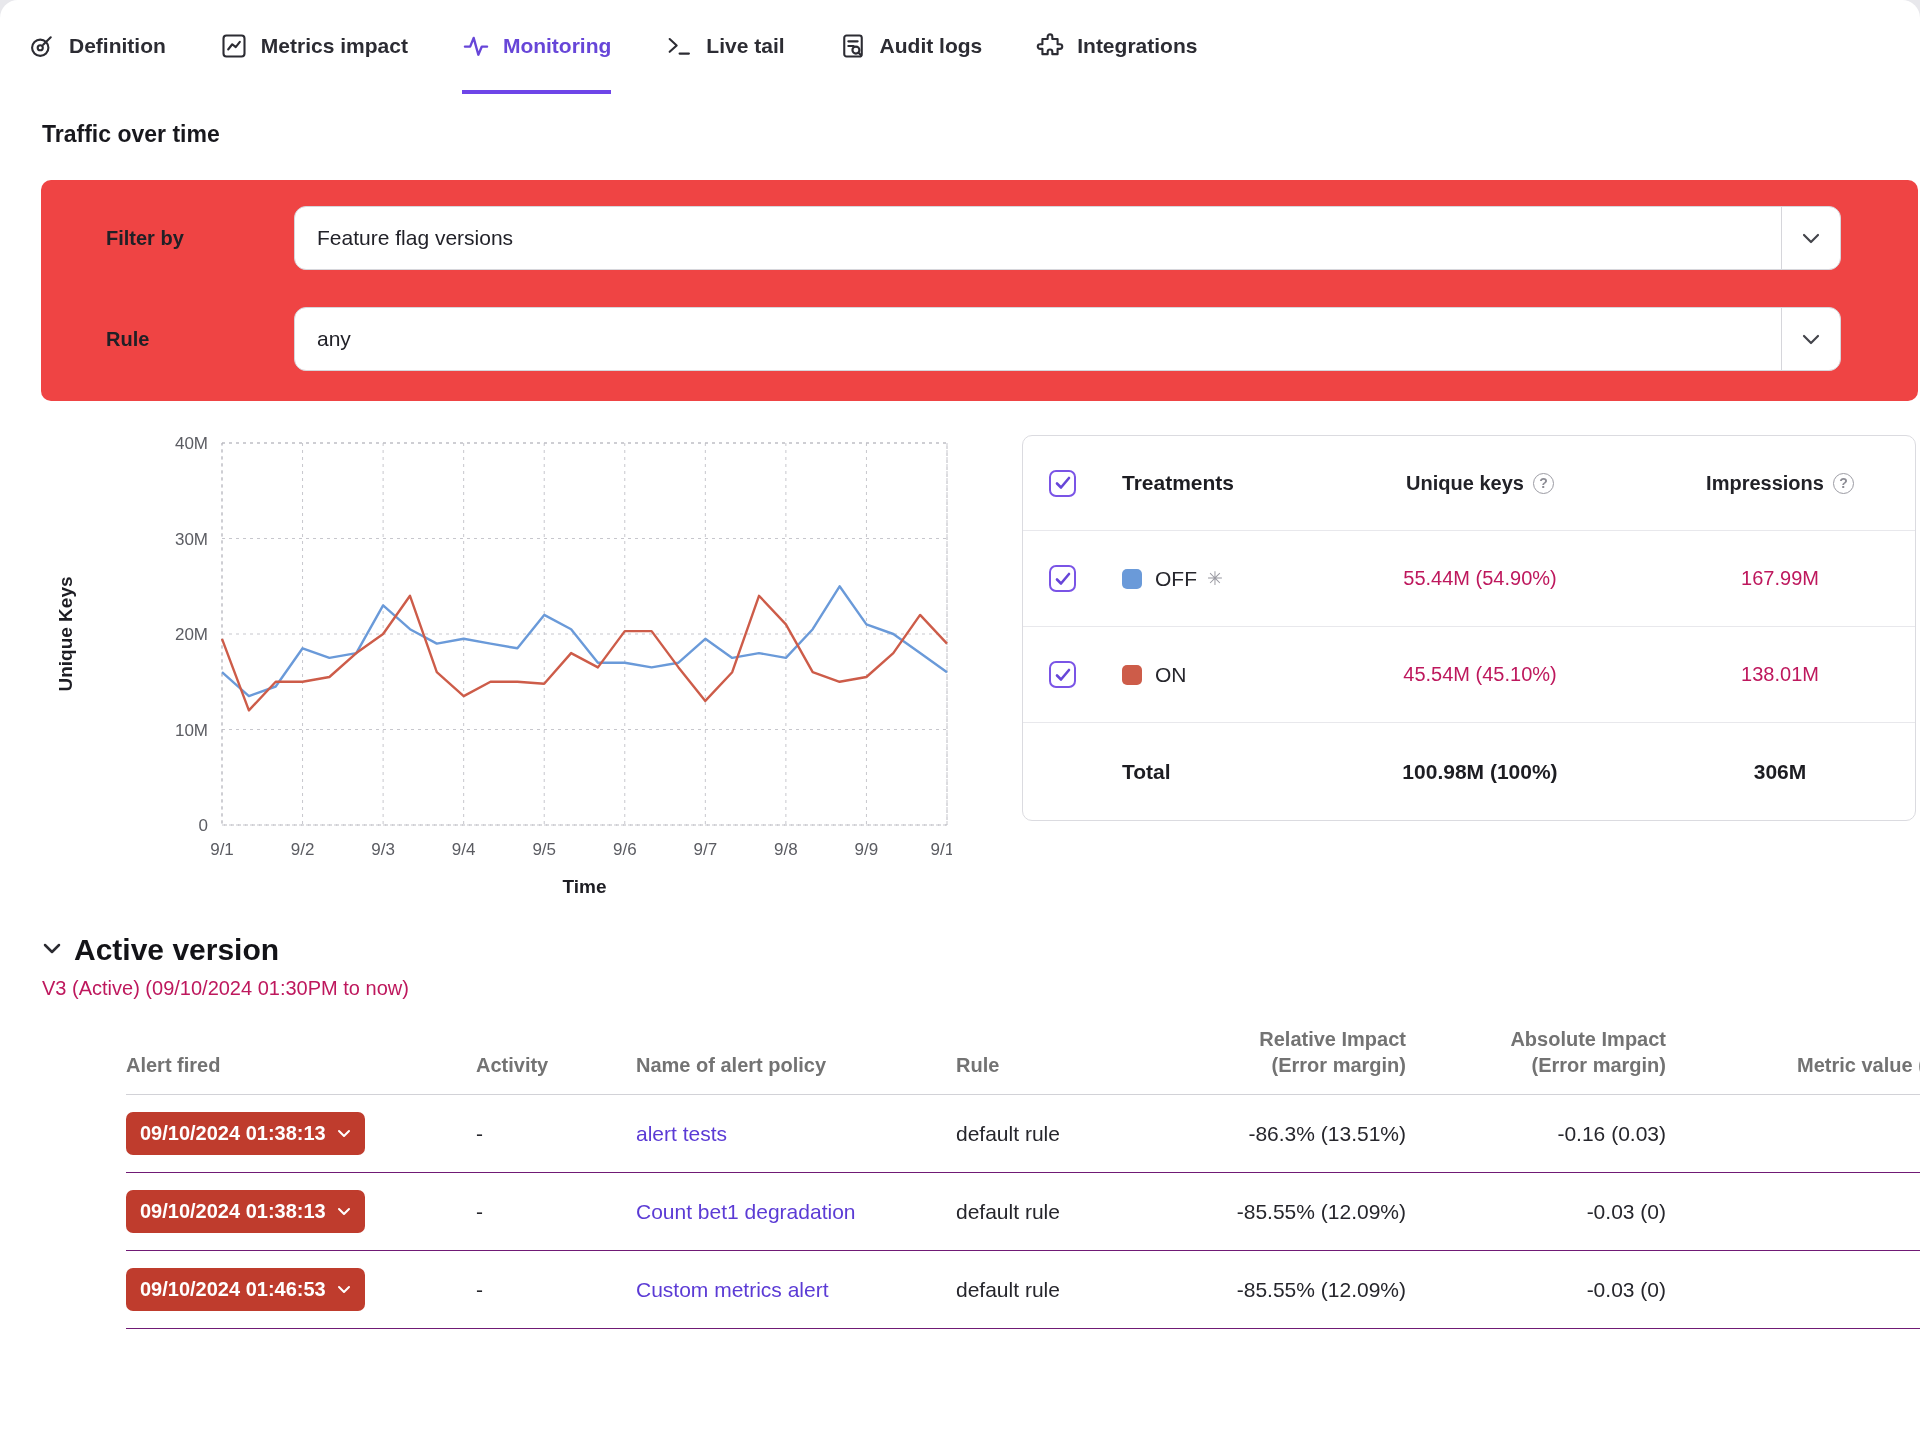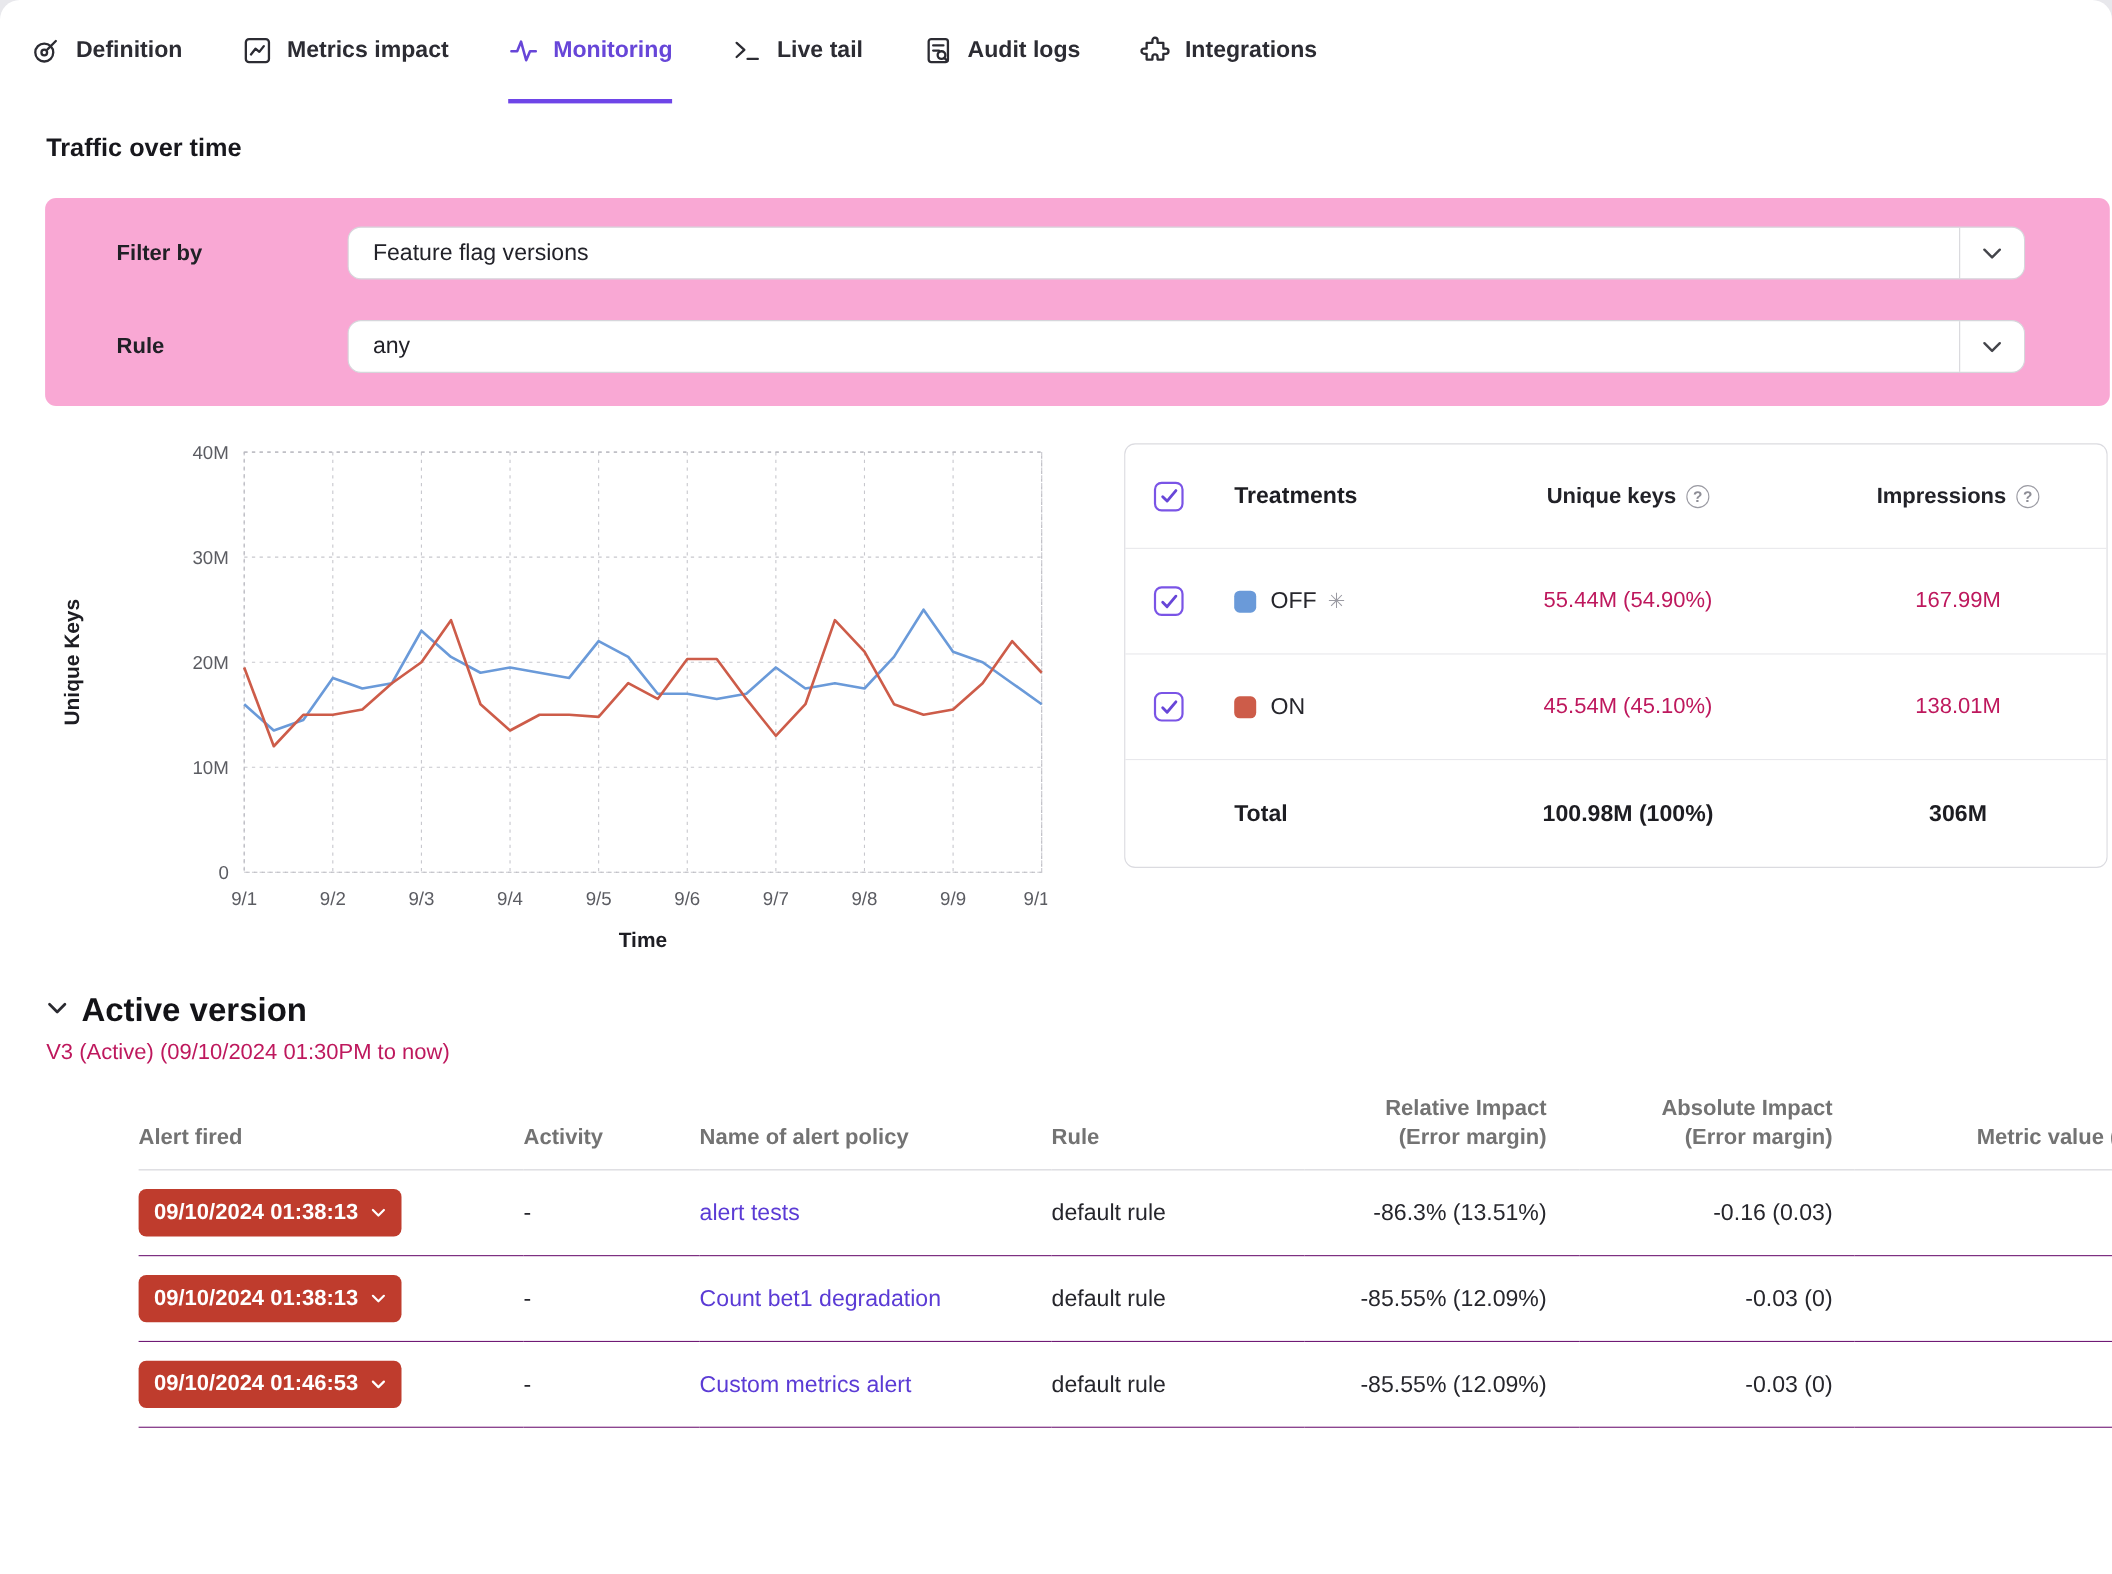--- a/index.html
+++ b/index.html
@@ -16,26 +16,26 @@
   .tabs { display: flex; align-items: stretch; gap: 54px; padding-left: 28px; height: 94px; }
   .tab { display: flex; align-items: center; gap: 13px; font-weight: 700; font-size: 21px; color: #2c2c33;
          border-bottom: 4px solid transparent; padding-top: 2px; cursor: pointer; }
   .tab svg { display: block; }
   .tab.active { color: #6746d8; border-bottom-color: #6e45e8; }
 
   
   .section-title { font-size: 23px; font-weight: 700; margin: 26px 0 32px 42px; color: #18181d; line-height: 28px; }
 
   
-  .filter-panel { margin: 0 2px 0 41px; background: #f9a8d4; border-radius: 10px; padding: 26px 77px 30px 65px; }
+  .filter-panel { margin: 0 2px 0 41px; background: #ef4444; border-radius: 10px; padding: 26px 77px 30px 65px; }
   .filter-row { display: flex; align-items: center; }
   .filter-row + .filter-row { margin-top: 37px; }
   .filter-label { width: 188px; font-size: 20px; font-weight: 700; color: #202026; }
-  .select { flex: 1; height: 48px; background: #fff; border: 1px solid #d6d6db; border-radius: 12px;
-            display: flex; align-items: center; padding-left: 22px; font-size: 21px; color: #222229; cursor: pointer; margin-left: 22px; }
+  .select { flex: 1; height: 64px; background: #fff; border: 1px solid #d6d6db; border-radius: 12px;
+            display: flex; align-items: center; padding-left: 22px; font-size: 21px; color: #222229; cursor: pointer; }
   .select-value { flex: 1; white-space: nowrap; overflow: hidden; }
   .select-divider { width: 1px; background: #d6d6db; align-self: stretch; }
   .select-caret { width: 58px; display: flex; align-items: center; justify-content: center; }
 
   
   .chart-section { display: flex; align-items: flex-start; margin-top: 34px; }
   .chart-wrap { margin-left: 52px; }
   .grid { stroke: #c7c7cd; stroke-dasharray: 3 4; }
   .plot-border { fill: none; stroke: #b9b9c0; stroke-dasharray: 3 4; }
   .tick { font-size: 17px; fill: #5b5c62; }

